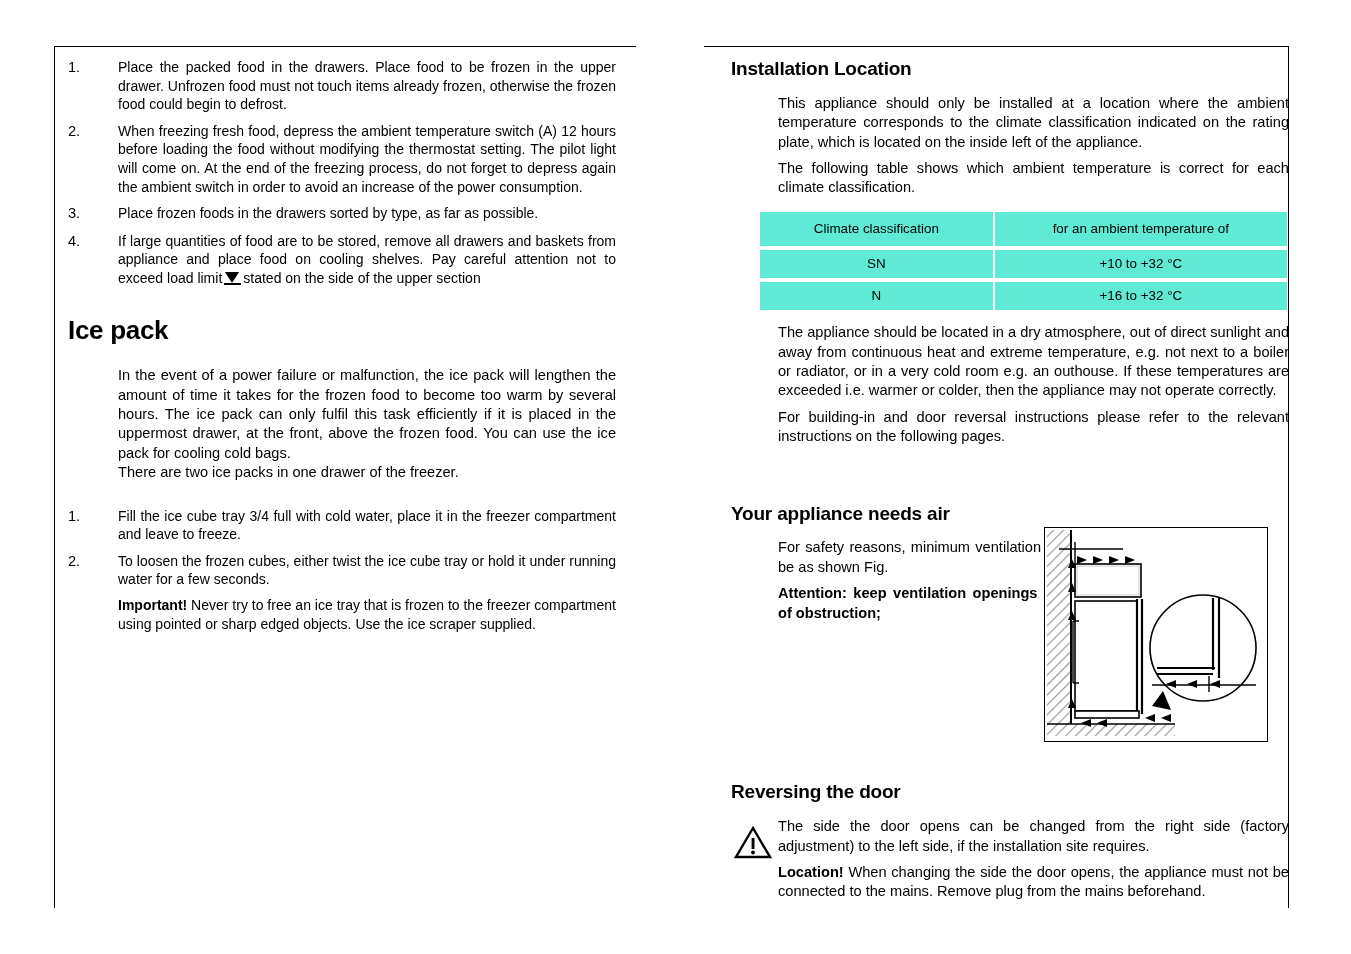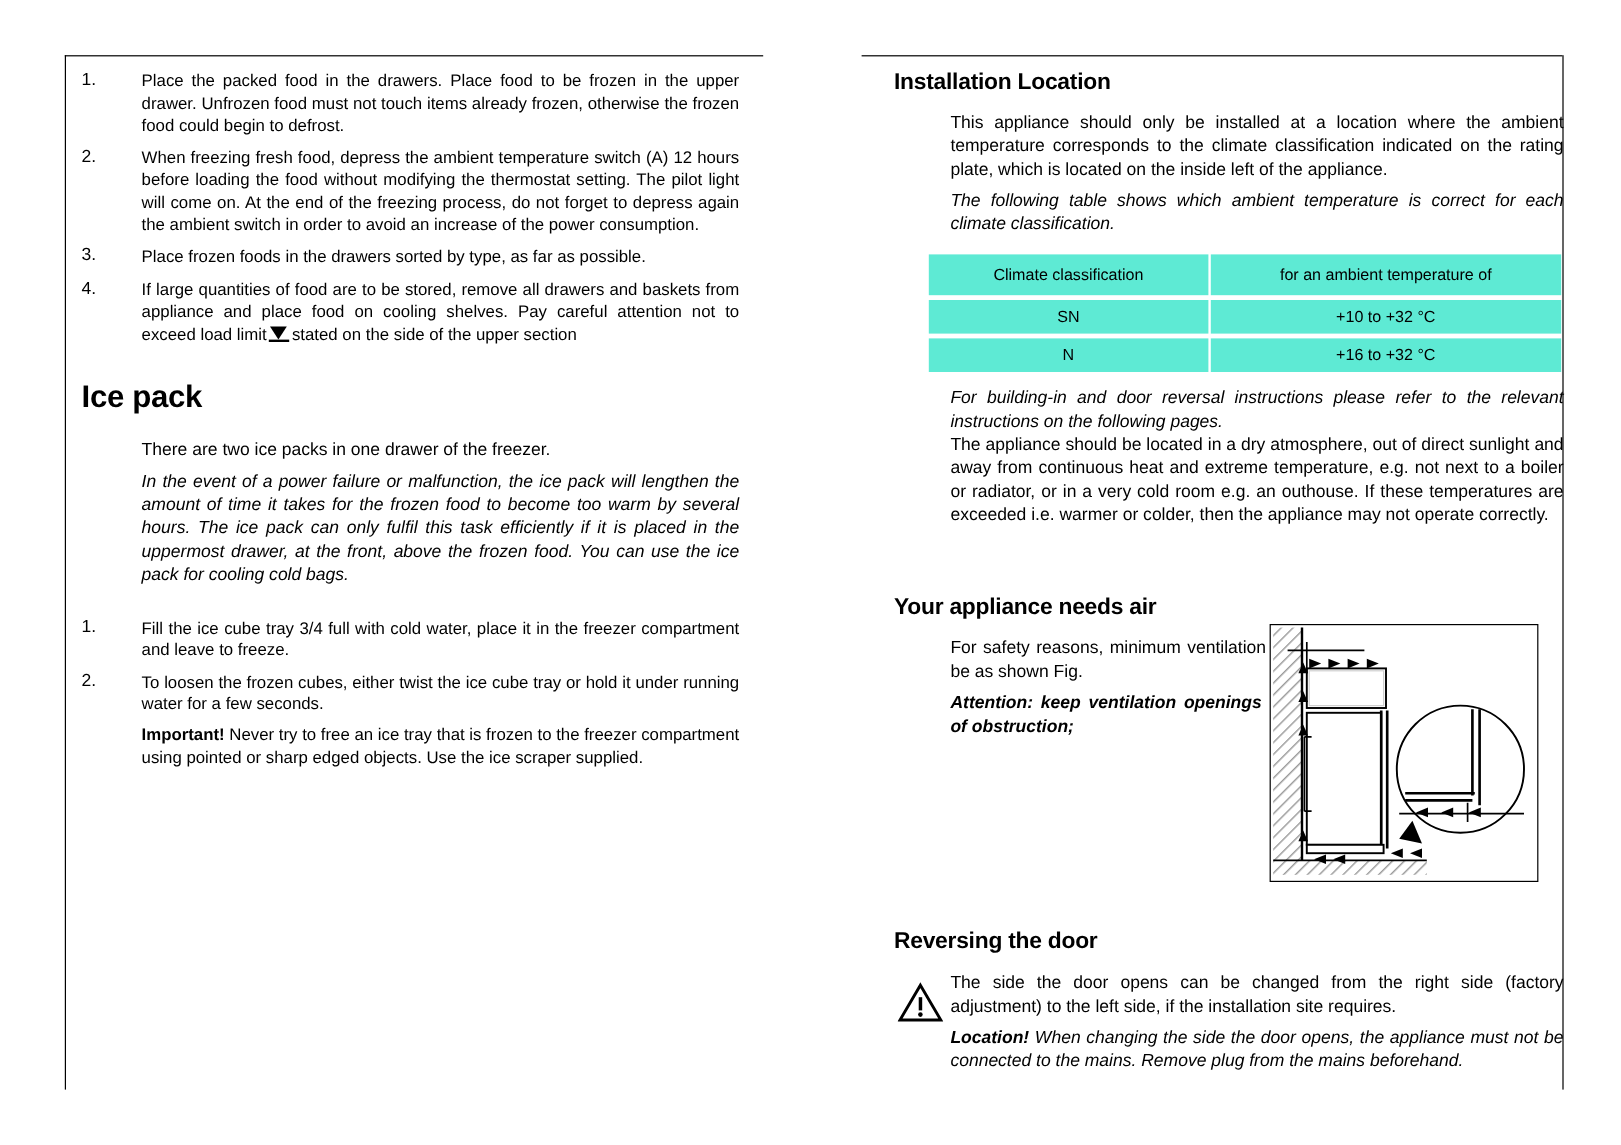--- a/index.html
+++ b/index.html
@@ -16,21 +16,21 @@
     overflow: hidden;
   }
 
   
   .page {
     position: absolute;
     top: 0;
     height: 954px;
   }
   .page-left  { left: 0;   width: 680px; }
-  .page-right { left: 680px; width: 671px; }
+  .page-right { left: 666px; width: 671px; }
 
   .rule-h {
     position: absolute;
     height: 0;
     border-top: 1.6px solid #000;
   }
   .rule-v {
     position: absolute;
     width: 0;
     border-left: 1.6px solid #000;
@@ -66,21 +66,21 @@
   }
 
   p.body {
     font-size: 14.6px;
     line-height: 1.33;
     margin: 0 0 7px 0;
     text-align: justify;
     -webkit-hyphens: none;
     hyphens: none;
   }
-  p.body.last { margin-bottom: 0; font-style: italic; }
+  p.body.last { margin-bottom: 0; }
 
   .indent { margin-left: 50px; }
 
   
   .olist { margin: 0; padding: 0; }
   .olrow {
     display: flex;
     margin-bottom: 8px;
   }
   .olrow:last-child { margin-bottom: 0; }
@@ -205,22 +205,22 @@
       <div class="olrow">
         <div class="olnum">4.</div>
         <div class="oltext"><span>If large quantities of food are to be stored, remove all drawers and baskets from appliance and place food on cooling shelves. Pay careful attention not to exceed load limit</span><span class="load-limit-icon"><span class="tri"></span><span class="bar"></span></span><span>stated on the side of the upper section</span></div>
       </div>
 
     </div>
 
     <h1 class="section" style="margin-top:28px;">Ice pack</h1>
 
     <div class="indent" style="margin-top:22px;">
+      <p class="body last">In the event of a power failure or malfunction, the ice pack will lengthen the amount of time it takes for the frozen food to become too warm by several hours. The ice pack can only fulfil this task efficiently if it is placed in the uppermost drawer, at the front, above the frozen food. You can use the ice pack for cooling cold bags.</p>
       <p class="body">There are two ice packs in one drawer of the freezer.</p>
-      <p class="body last">In the event of a power failure or malfunction, the ice pack will lengthen the amount of time it takes for the frozen food to become too warm by several hours. The ice pack can only fulfil this task efficiently if it is placed in the uppermost drawer, at the front, above the frozen food. You can use the ice pack for cooling cold bags.</p>
     </div>
 
 
     <div class="olist" style="margin-top:24px;">
 
       <div class="olrow">
         <div class="olnum">1.</div>
         <div class="oltext">Fill the ice cube tray 3/4 full with cold water, place it in the freezer compartment and leave to freeze.</div>
       </div>
 
@@ -258,22 +258,22 @@
           <td class="c2">+10 to +32 °C</td>
         </tr>
         <tr>
           <td class="c1">N</td>
           <td class="c2">+16 to +32 °C</td>
         </tr>
       </tbody>
     </table>
 
     <div class="indent" style="margin-left:47px;">
+      <p class="body">The appliance should be located in a dry atmosphere, out of direct sunlight and away from continuous heat and extreme temperature, e.g. not next to a boiler or radiator, or in a very cold room e.g. an outhouse. If these temperatures are exceeded i.e. warmer or colder, then the appliance may not operate correctly.</p>
       <p class="body last">For building-in and door reversal instructions please refer to the relevant instructions on the following pages.</p>
-      <p class="body">The appliance should be located in a dry atmosphere, out of direct sunlight and away from continuous heat and extreme temperature, e.g. not next to a boiler or radiator, or in a very cold room e.g. an outhouse. If these temperatures are exceeded i.e. warmer or colder, then the appliance may not operate correctly.</p>
     </div>
 
     <h2 class="section" style="margin-top:56px;">Your appliance needs air</h2>
 
     <div class="air-block" style="margin-top:14px;">
       <div class="air-text indent" style="margin-left:47px; width:300px;">
         <p class="body">For safety reasons, minimum ventilation must be as shown Fig.</p>
         <p class="body last b">Attention: keep ventilation openings clear of obstruction;</p>
       </div>
 

